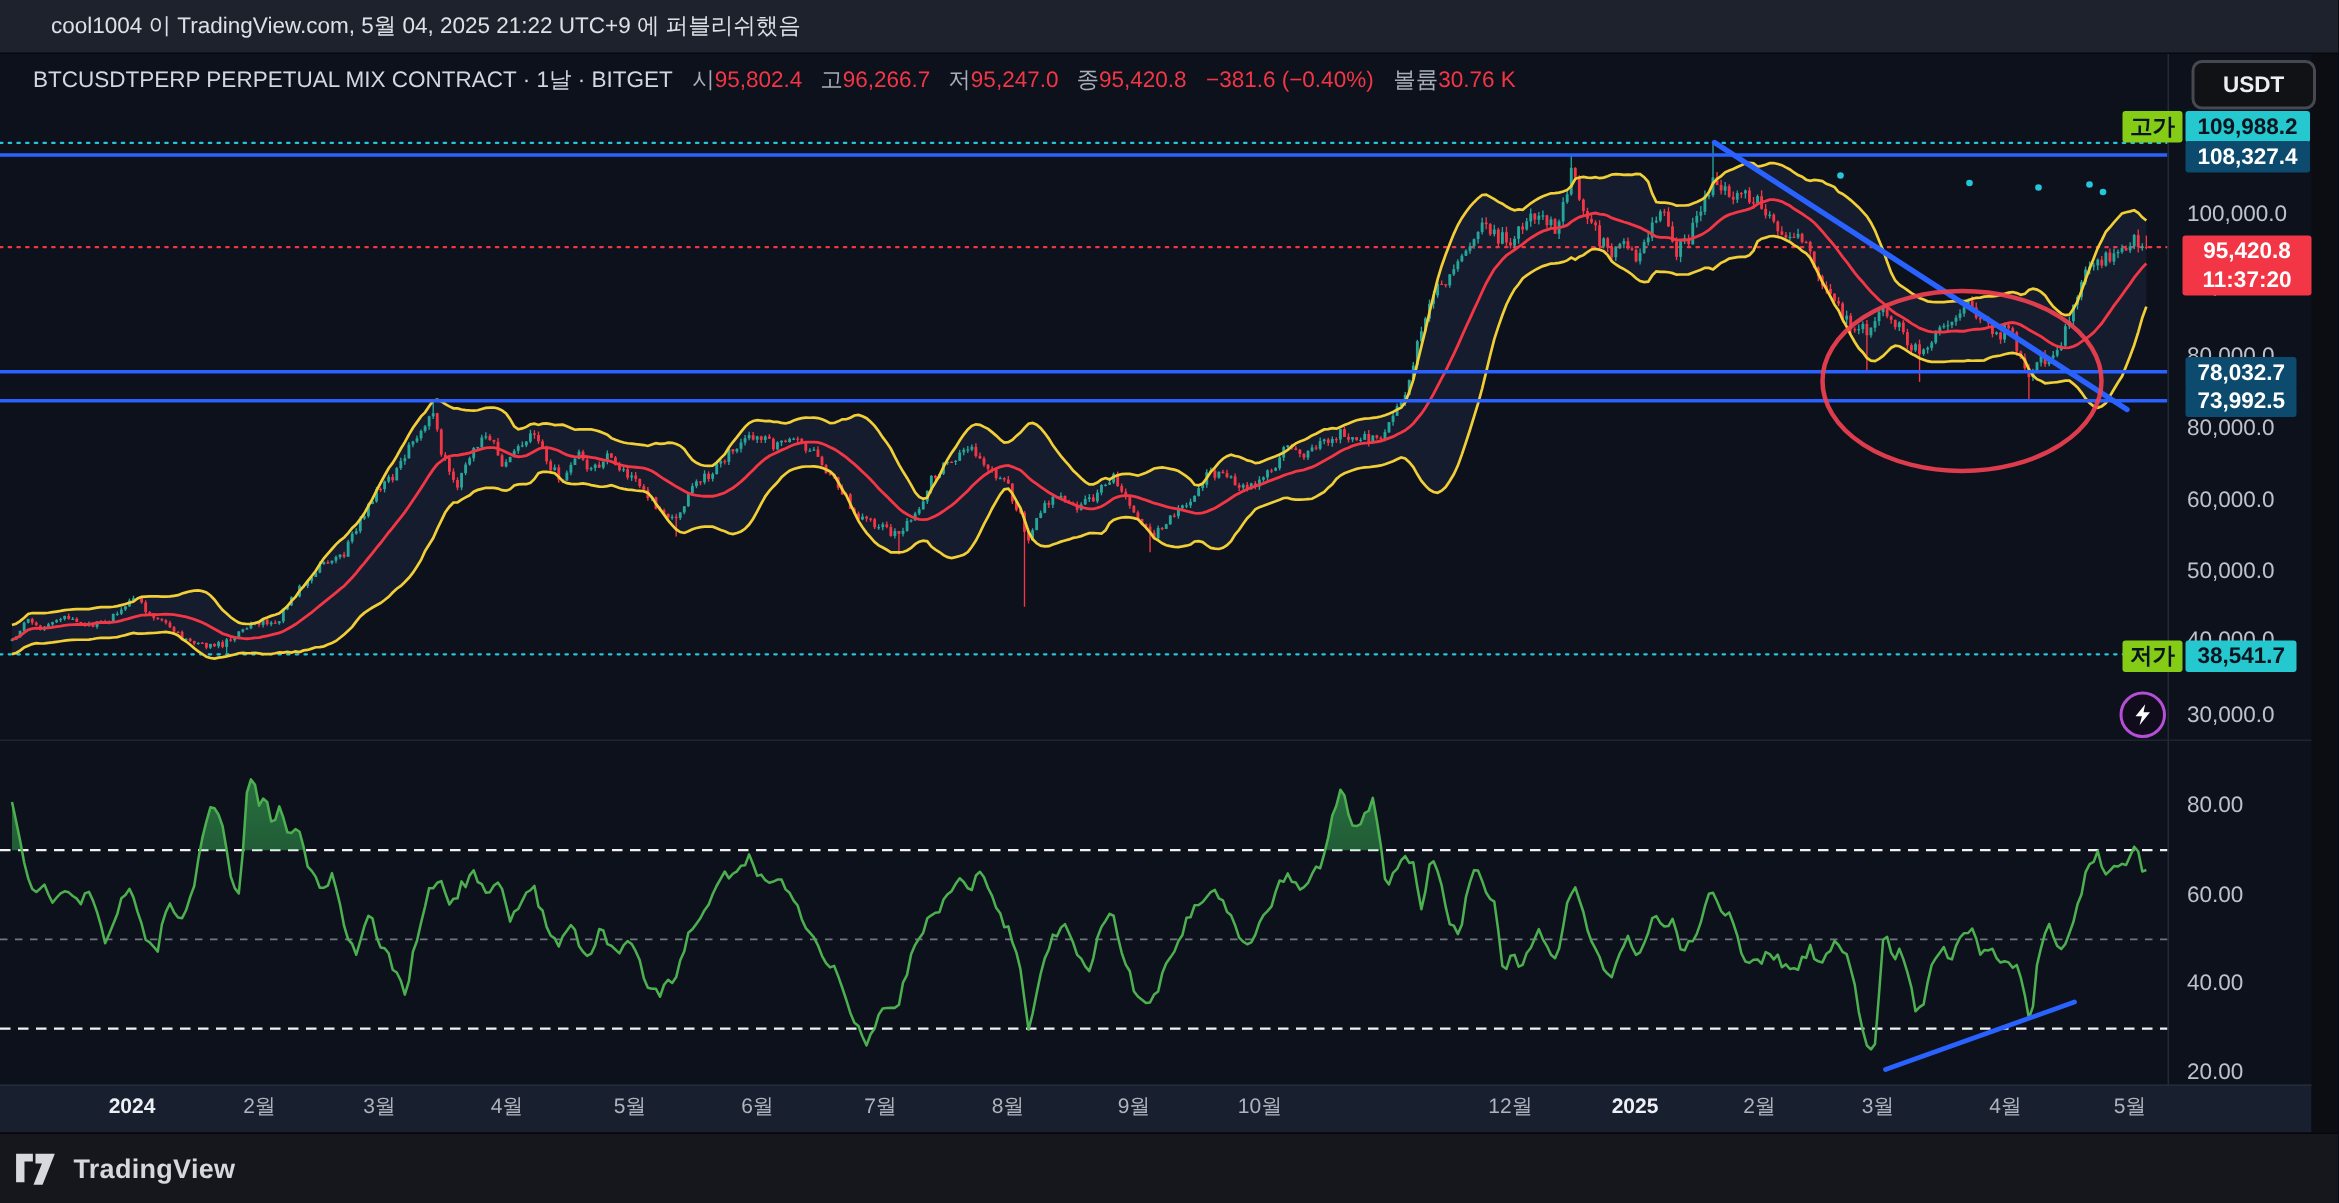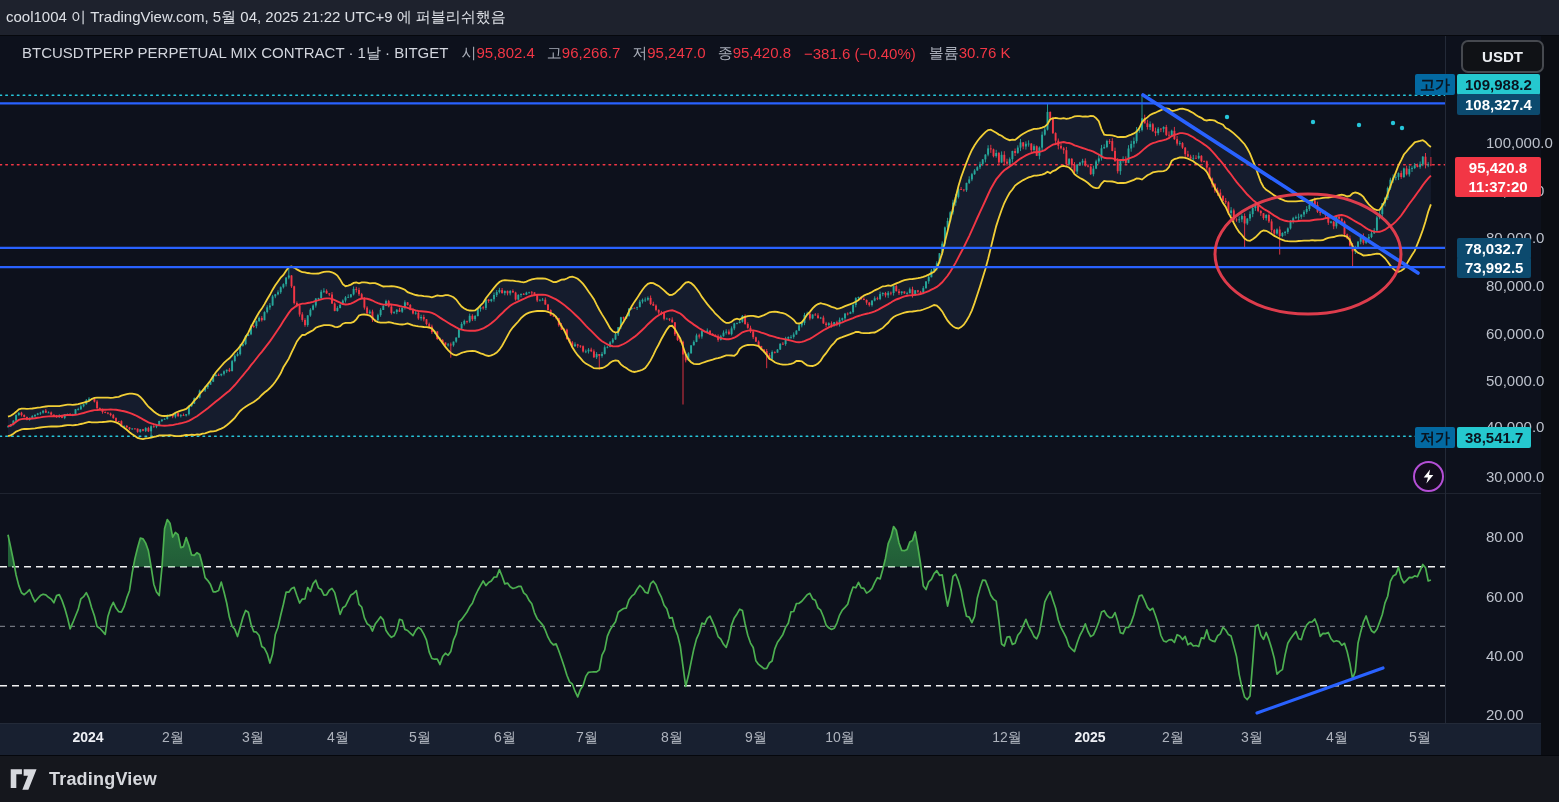--- a/index.html
+++ b/index.html
@@ -1,40 +1,40 @@
 <!DOCTYPE html>
 <html><head>
 <meta charset="utf-8">
 <style>
   html,body{margin:0;padding:0;background:#05070c;}
   #app{position:relative;width:1559px;height:802px;background:#0d111c;overflow:hidden;
        font-family:"Liberation Sans",sans-serif;-webkit-font-smoothing:antialiased;}
   
   #topbar{position:absolute;left:0;top:0;width:1559px;height:36px;background:#1e222d;
           border-bottom:1px solid #06080d;display:flex;align-items:center;box-sizing:border-box;
-          padding-left:6px;color:#dde0e6;font-size:15px;}
+          padding-left:34px;color:#dde0e6;font-size:15px;}
   
   #legend{position:absolute;left:22px;top:44px;display:flex;align-items:center;gap:13px;
           font-size:15px;color:#d3d6de;white-space:nowrap;z-index:6;}
   .olab{color:#a8adb8;}
   .oval{color:#f23645;}
   
   #axis-strip{position:absolute;left:0;top:723px;width:1541px;height:32px;background:#182030;}
   #right-strip{position:absolute;left:1541px;top:36px;width:18px;height:719px;background:#0b0d13;}
   
   #chart-svg{position:absolute;left:0;top:36px;z-index:2;}
   
   .ptick,.rtick{position:absolute;left:1458px;height:20px;line-height:20px;font-size:15px;
-                color:#bcc1cb;z-index:3;margin-left:28px;}
+                color:#bcc1cb;z-index:3;}
   .pbox{position:absolute;left:1457px;height:21px;line-height:21px;font-size:15px;font-weight:700;
         padding:0 8px;border-radius:2px;z-index:5;white-space:nowrap;}
   .pbox.blue{background:#0c4a6e;color:#ffffff;}
   .pbox.cyan{background:#25c8cf;color:#0a141f;}
   .tagbox{position:absolute;left:1415px;width:40px;height:21px;line-height:21px;text-align:center;
-          background:#0369a1;color:#0a141f;font-size:15px;font-weight:700;border-radius:2px;z-index:5;}
+          background:#84cc16;color:#0a141f;font-size:15px;font-weight:700;border-radius:2px;z-index:5;}
   .redbox{position:absolute;left:1455px;width:86px;background:#f23645;color:#fff;text-align:center;
           border-radius:2px;font-weight:700;font-size:15px;line-height:19px;padding:1px 0;z-index:6;}
   
   .mlabel{position:absolute;top:729px;width:46px;text-align:center;font-size:14px;color:#aeb3bd;z-index:3;}
   .mlabel.year{color:#edeff4;font-weight:700;}
   
   #usdt-btn{position:absolute;left:1461px;top:40px;width:79px;height:29px;background:#101216;
             border:2px solid #46494f;border-radius:7px;color:#eceef2;font-size:15px;font-weight:700;
             display:flex;align-items:center;justify-content:center;z-index:6;cursor:pointer;}
   

